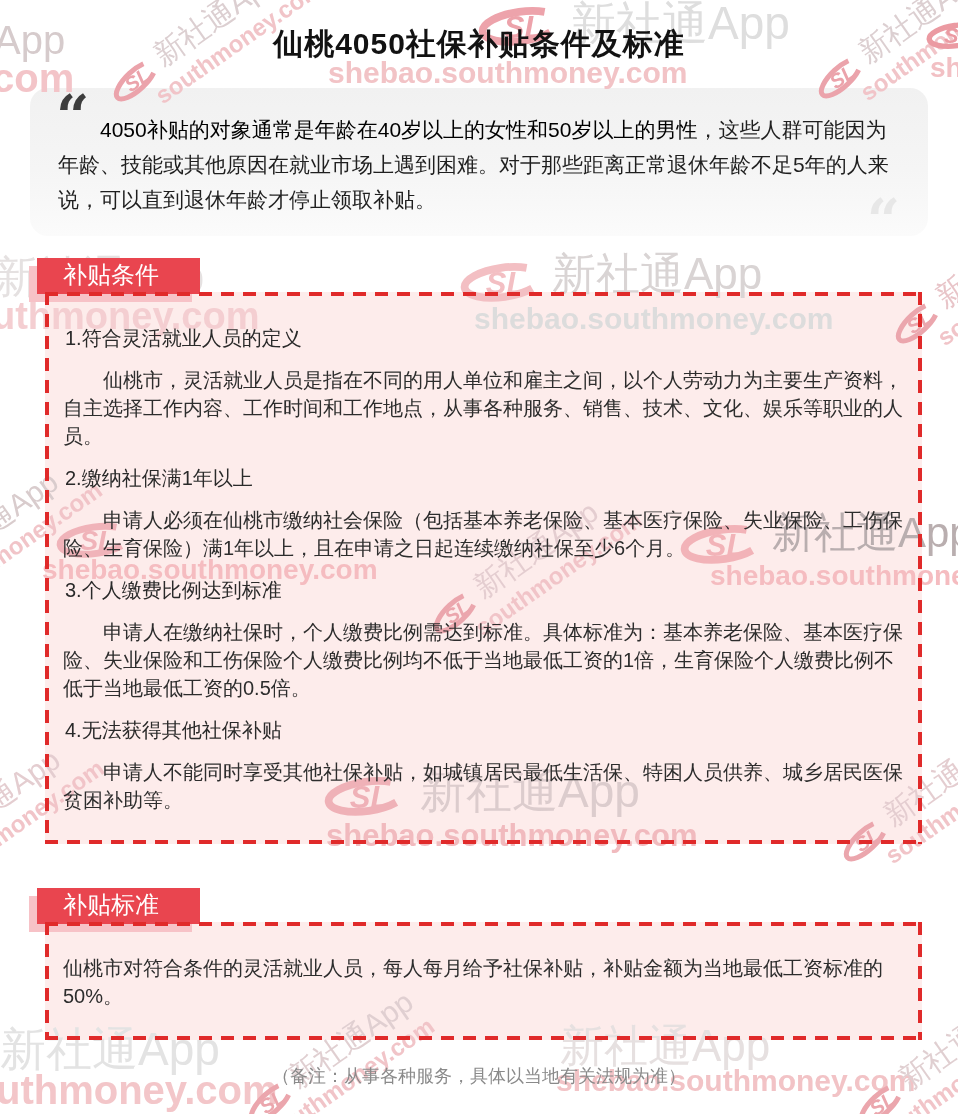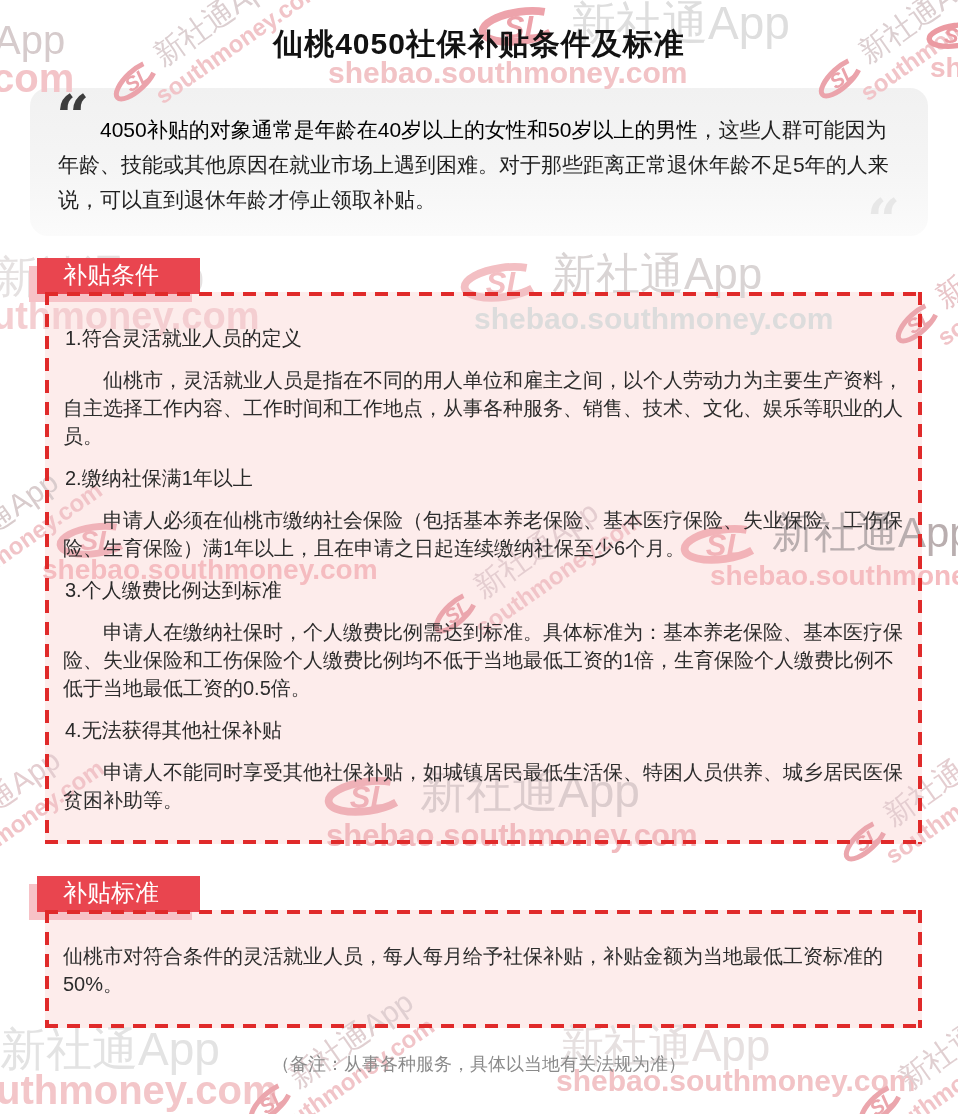--- a/index.html
+++ b/index.html
@@ -58,21 +58,21 @@
     display:inline-block;
     margin-left:37px;
     background:#e9454f;
     color:#ffffff;
     font-size:24px; line-height:25px;
     padding:4px 18px 7px 26px;
     min-width:163px;
     box-shadow:-8px 8px 0 0 #f7c2c7;
   }
   .label-conditions { margin-top:22px; }
-  .label-standard   { margin-top:32px; }
+  .label-standard   { margin-top:44px; }
 
   
   .dashed-box {
     position:relative;
     margin:-2px 36px 0 45px;
     background:#fdeceb;
   }
   .dash-overlay {
     position:absolute; inset:0; z-index:5; pointer-events:none;
     background-image:

